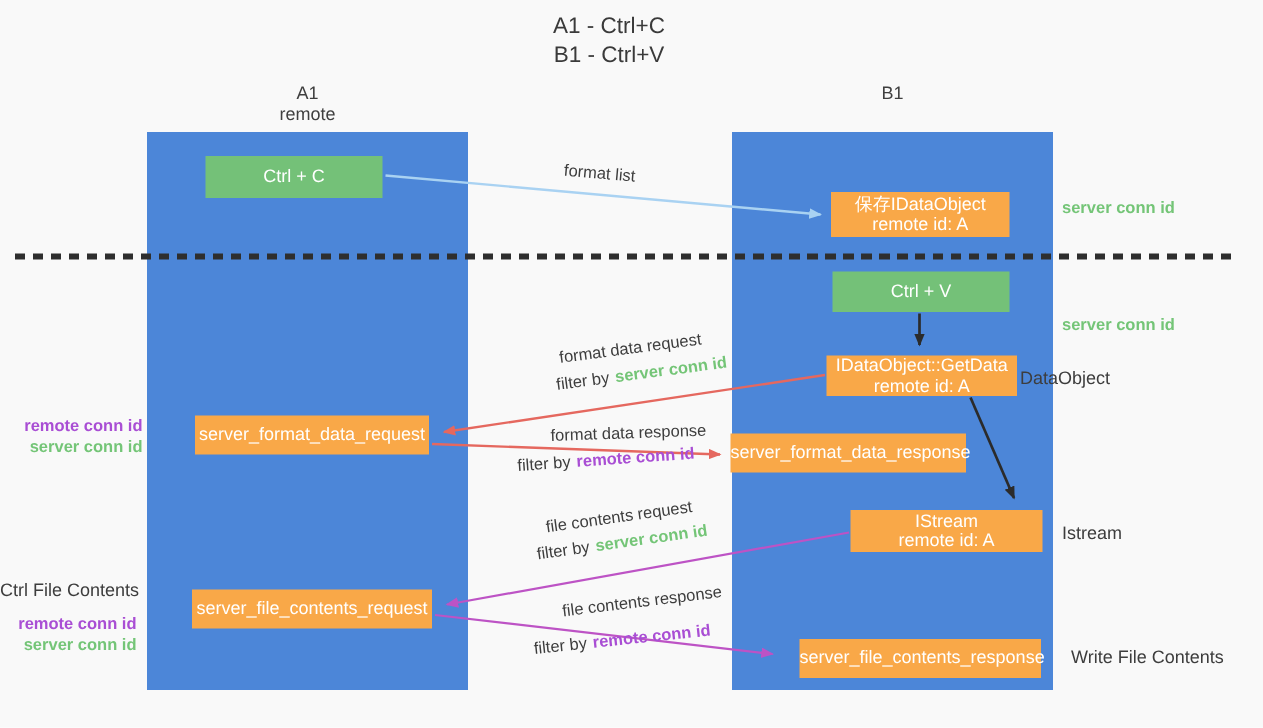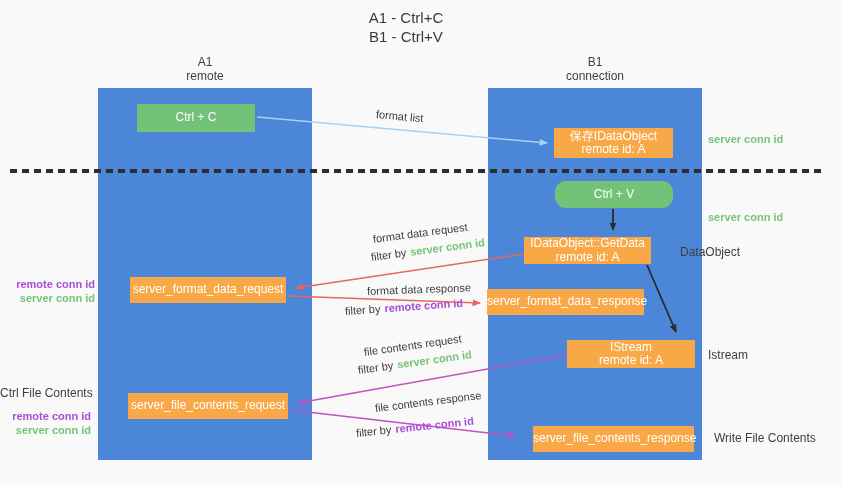--- a/index.html
+++ b/index.html
@@ -59,21 +59,20 @@
     <div>A1 - Ctrl+C</div>
     <div>B1 - Ctrl+V</div>
   </div>
 
   <div class="col-header left">
     <div>A1</div>
     <div>remote</div>
   </div>
   <div class="col-header right">
     <div>B1</div>
-    <div>connection</div>
   </div>
 
   <div class="lane left"></div>
   <div class="lane right"></div>
 
   <div class="dotted"></div>
 
   <svg class="arrows">
     <defs>
       <marker id="m-blue" markerWidth="10" markerHeight="9" refX="7.5" refY="3.5" orient="auto" markerUnits="userSpaceOnUse">
@@ -100,25 +99,25 @@
 
   <div class="node green" style="left:137px;top:104px;width:118px;height:28px;">
       <span class="ln">Ctrl + C</span>
     </div>
 
   <div class="node orange" style="left:554px;top:128px;width:119px;height:30px;justify-content:center;">
     <span class="ln">保存IDataObject</span>
     <span class="ln">remote id: A</span>
   </div>
 
-  <div class="node green" style="left:555px;top:181px;width:118px;height:27px;border-radius:11px;">
+  <div class="node green" style="left:555px;top:181px;width:118px;height:27px;">
       <span class="ln">Ctrl + V</span>
     </div>
 
-  <div class="node orange" style="left:524px;top:237px;width:127px;height:27px;">
+  <div class="node orange" style="left:551px;top:237px;width:127px;height:27px;">
     <span class="ln">IDataObject::GetData</span>
     <span class="ln">remote id: A</span>
   </div>
 
   <div class="node orange" style="left:130px;top:277px;width:156px;height:26px;">
       <span class="ln">server_format_data_request</span>
     </div>
 
   <div class="node orange" style="left:487px;top:289px;width:157px;height:26px;">
       <span class="ln">server_format_data_response</span>

